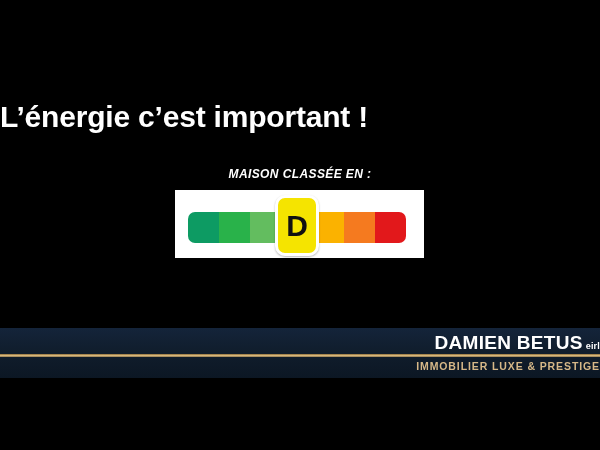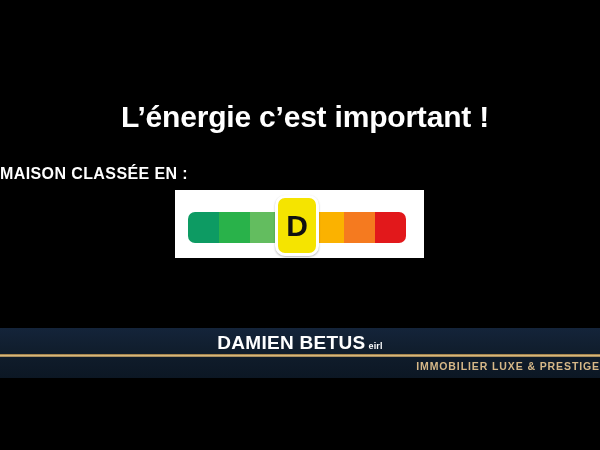--- a/index.html
+++ b/index.html
@@ -19,41 +19,43 @@
     background: #000000;
     overflow: hidden;
   }
 
   
   .title {
     position: absolute;
     left: 0;
     top: 98px;
     width: 489px;
-    text-align: right;
+    text-align: left;
     color: #ffffff;
     font-size: 30px;
     font-weight: bold;
     letter-spacing: -0.2px;
     line-height: 38px;
     white-space: nowrap;
   }
 
   
   .subtitle {
     position: absolute;
     left: 0;
     top: 165px;
     width: 600px;
+    text-align: center;
     color: #ffffff;
-    font-size: 16px;
+    font-size: 12px;
     font-weight: bold;
     letter-spacing: 0.4px;
     line-height: 18px;
     white-space: nowrap;
+    font-style: italic;
   }
 
   
   .dpe-card {
     position: absolute;
     left: 175px;
     top: 190px;
     width: 249px;
     height: 68px;
     background: #ffffff;
@@ -113,21 +115,21 @@
     width: 600px;
     height: 3px;
     background: linear-gradient(180deg, #8c7040 0%, #cfa968 45%, #e8cf9b 60%, #7a5f35 100%);
   }
 
   .footer-name {
     position: absolute;
     left: 0;
     top: 3px;
     width: 600px;
-    text-align: center;
+    text-align: right;
     color: #ffffff;
     font-size: 19px;
     font-weight: bold;
     font-variant: small-caps;
     letter-spacing: 0.3px;
     line-height: 23px;
     white-space: nowrap;
   }
 
   .footer-name .suffix {

